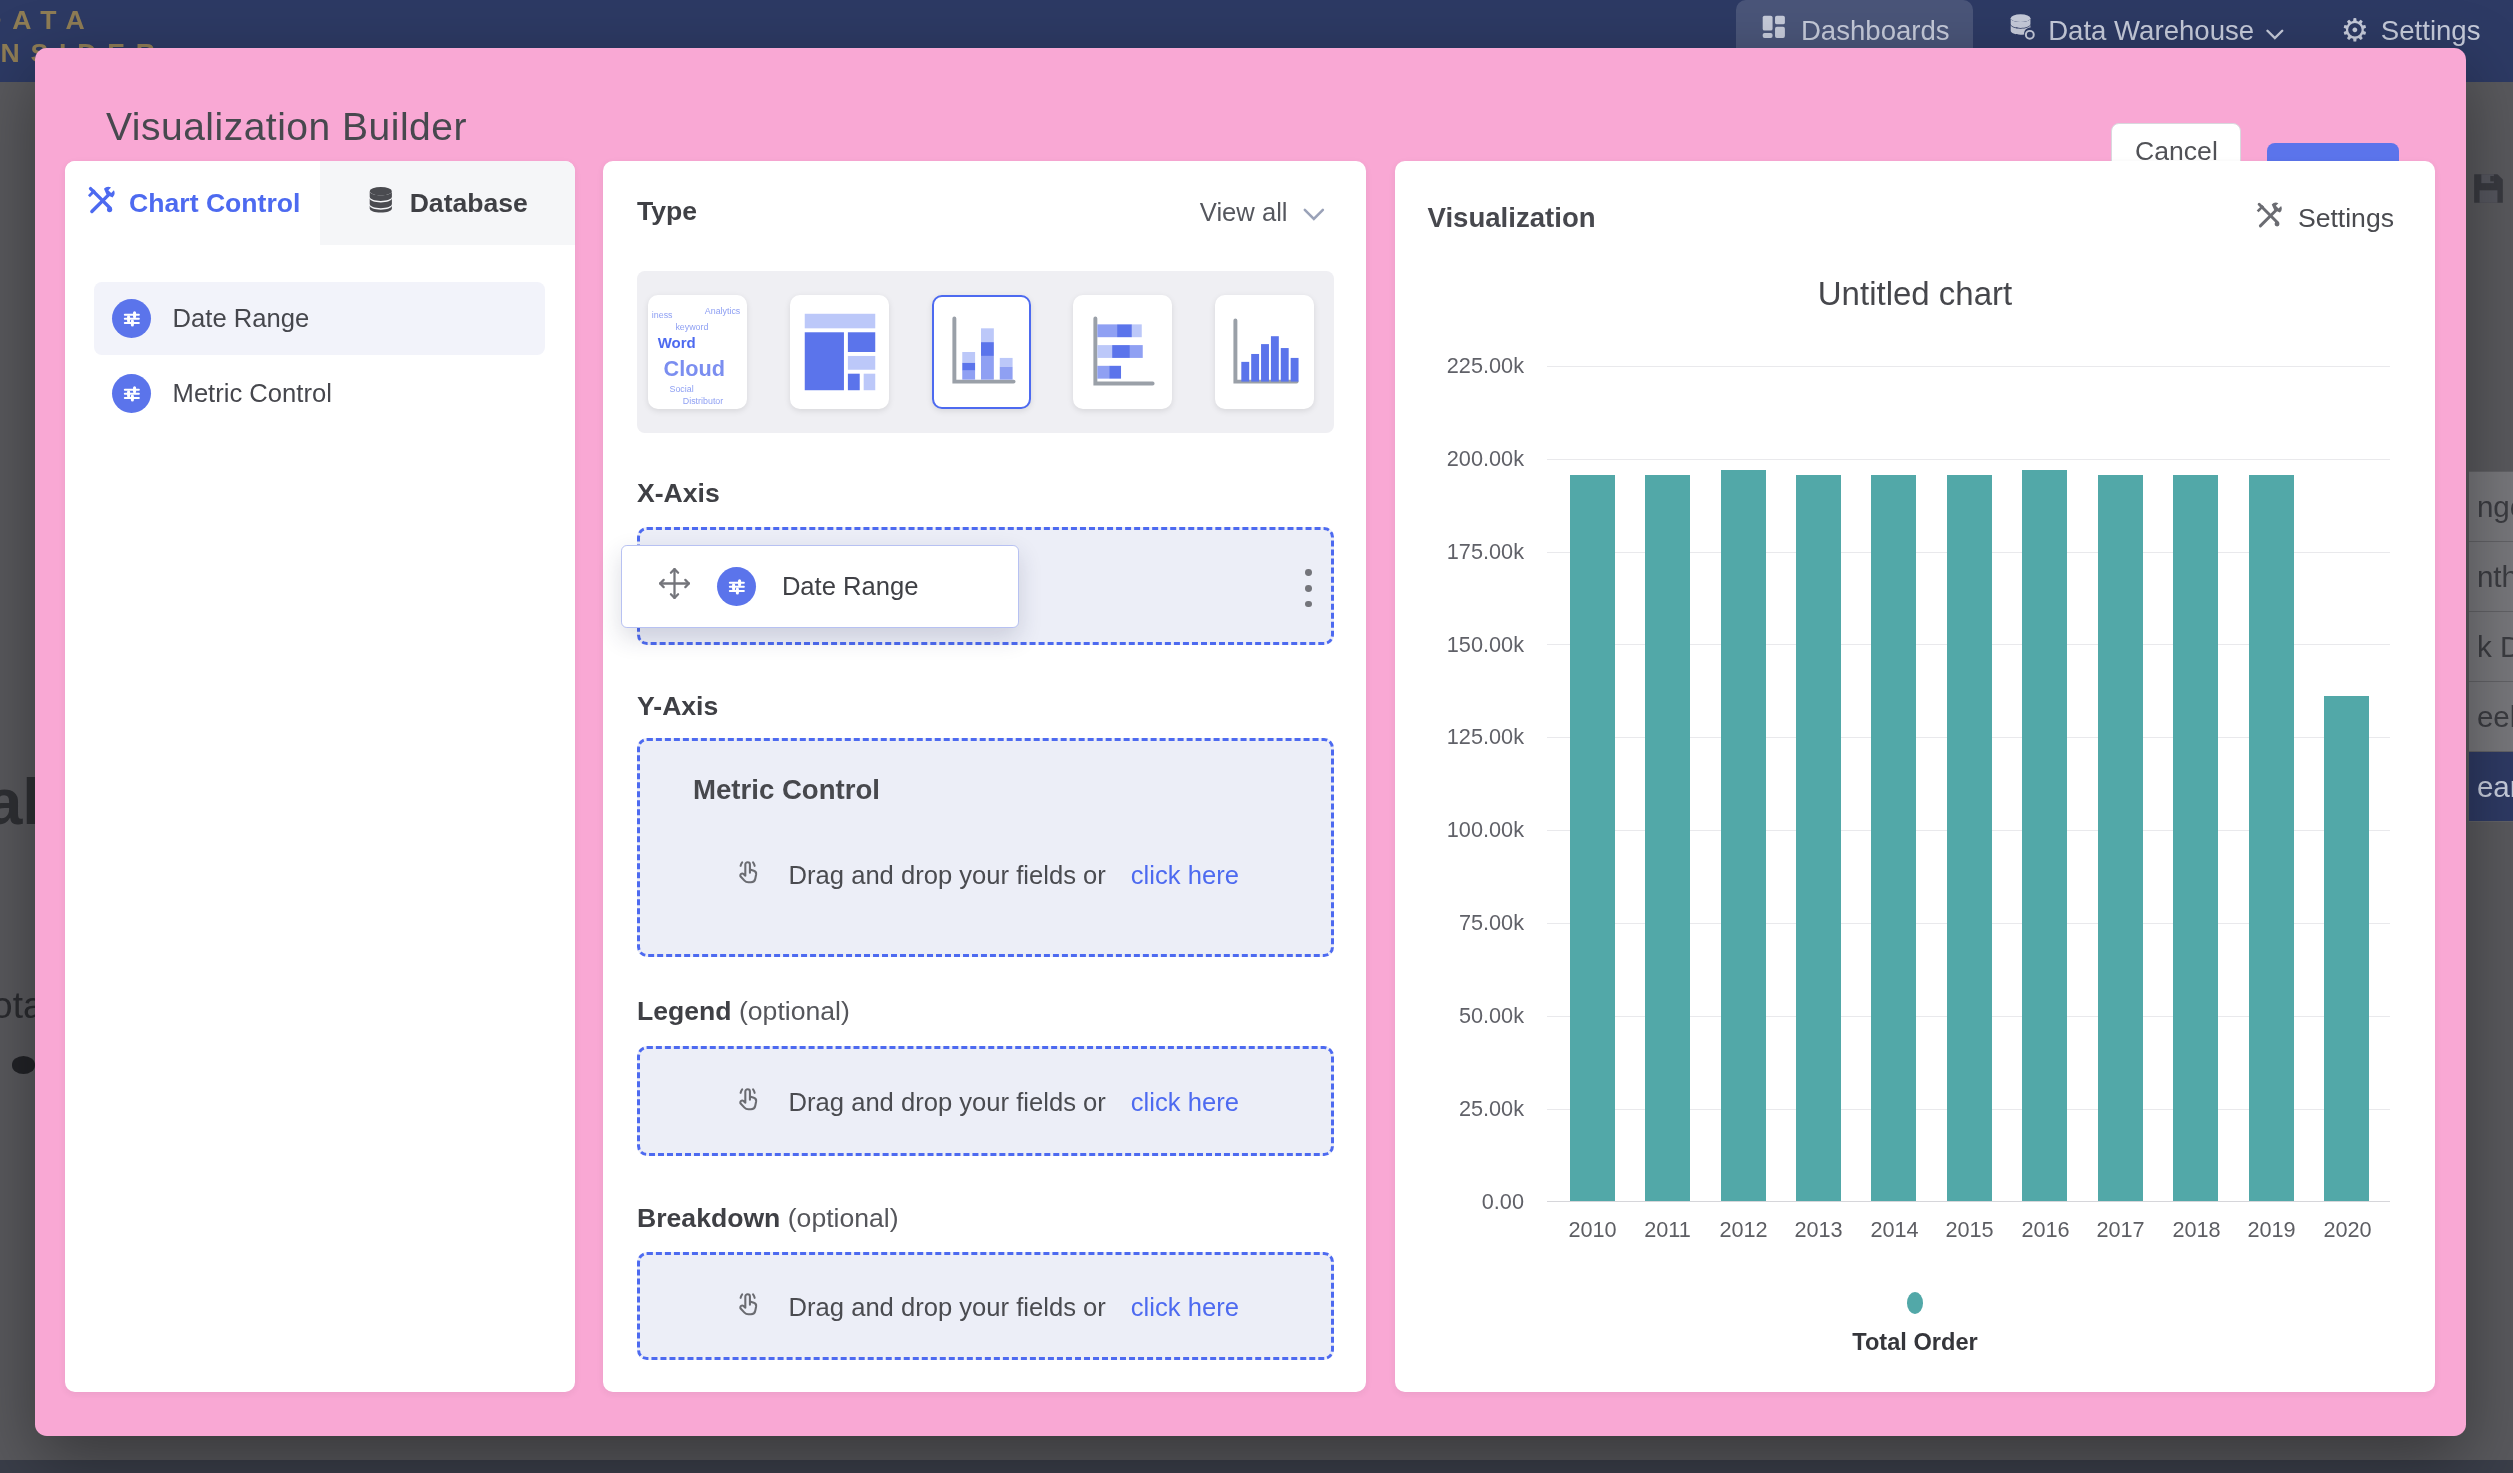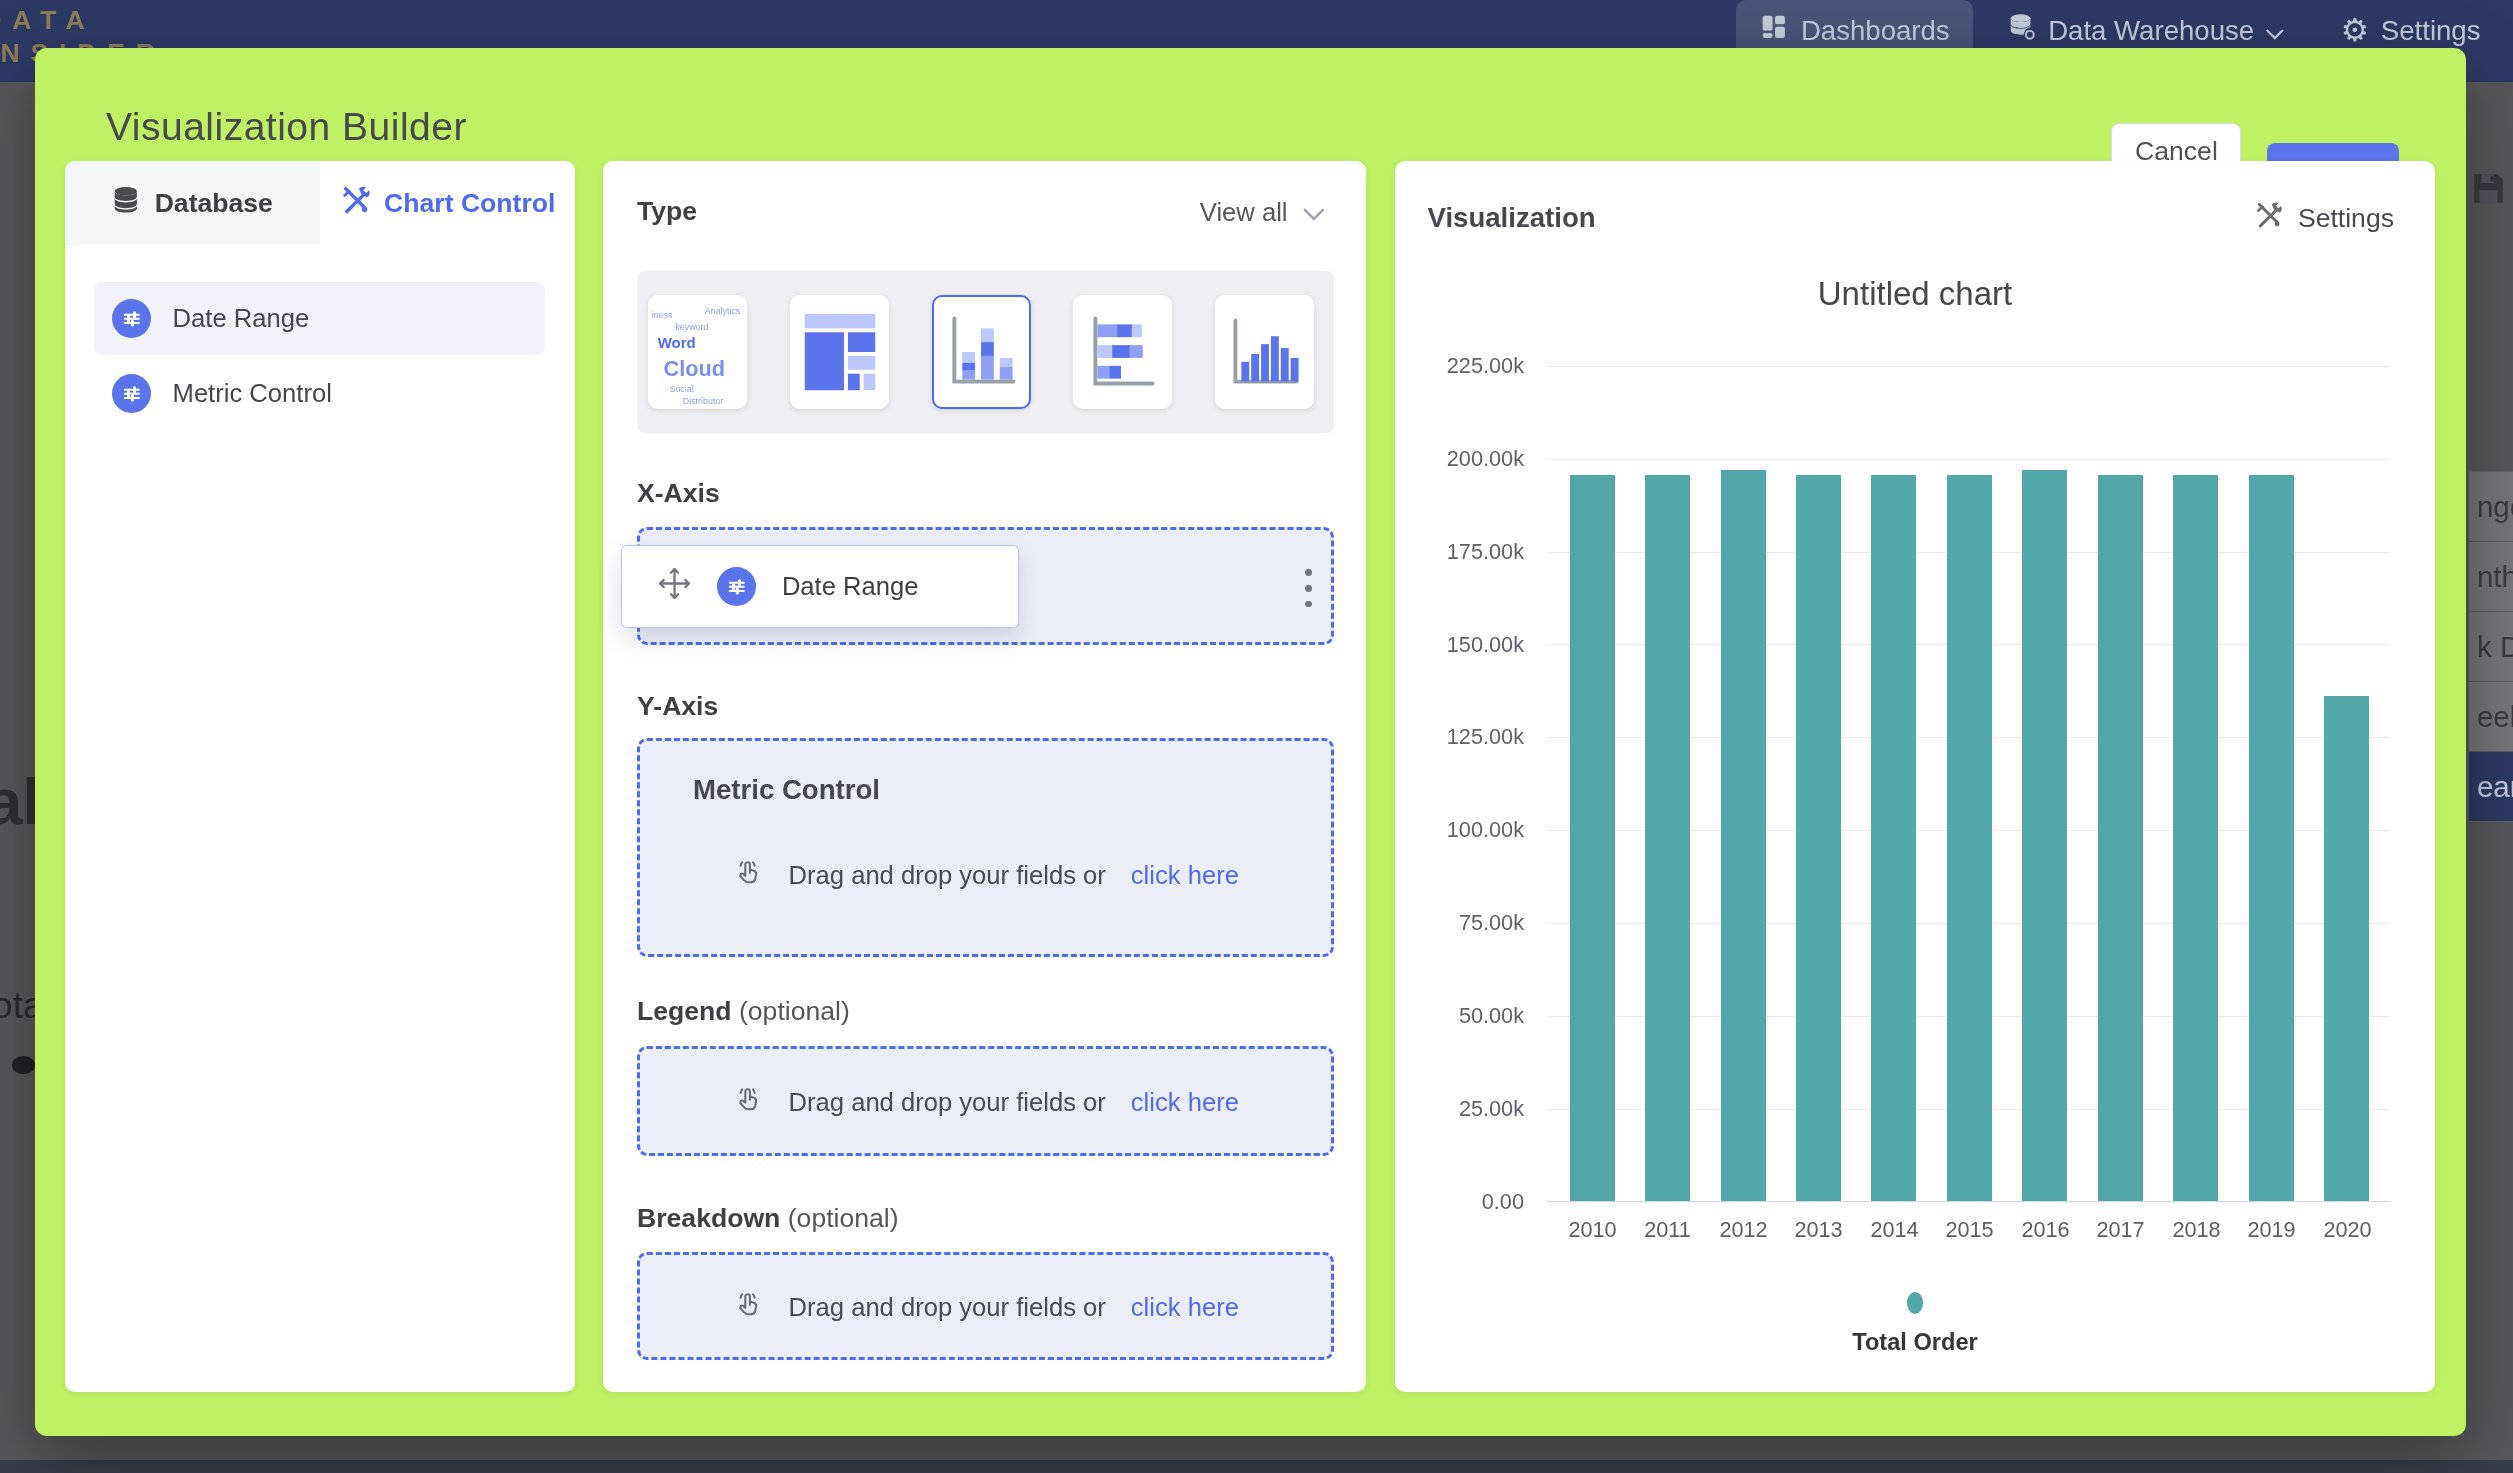--- a/index.html
+++ b/index.html
@@ -36,21 +36,21 @@
   .bg-menu-item {
     height: 70px; display: flex; align-items: center; padding-left: 7.9px;
     font-size: 29.6px; color: #3B3C41; border-bottom: 1px solid #626266; background: #77777B;
   }
   .bg-menu-item.selected { background: #2E3A64; color: #C8CEDE; }
   .bottom-strip { position: absolute; left: 0; top: 1460px; width: 2514px; height: 13.8px; background: #3A3E49; }
 
   
   .modal {
     position: absolute; left: 35px; top: 48px; width: 2431px; height: 1388px;
-    background: #bef264; border-radius: 11.8px;
+    background: #f9a8d4; border-radius: 11.8px;
     box-shadow: 0 23.6px 69px rgba(0,0,0,0.38);
   }
   .modal-title { position: absolute; left: 71px; top: 57px; font-size: 39px; color: #47484E; letter-spacing: 0.5px; }
   .modal-actions { position: absolute; right: 67px; top: 75px; display: flex; gap: 25.6px; }
   .btn { height: 57px; border-radius: 7.9px; font-size: 26.6px; display: flex; align-items: center; justify-content: center; cursor: pointer; font-family: inherit; }
   .btn-cancel { width: 130px; background: #FFFFFF; border: 1px solid #D8D8DD; color: #515257; }
   .btn-add { width: 132px; background: #5B74EB; border: none; color: #FFFFFF; margin-top: 20px; }
 
   .panel { position: absolute; top: 113px; height: 1231px; background: #FFFFFF; border-radius: 9.9px; box-shadow: 0 2px 7.9px rgba(40,40,60,0.07); }
   .panel-left   { left: 29.6px;   width: 510px; }
@@ -185,44 +185,44 @@
 
 <div class="modal">
   <div class="modal-title">Visualization Builder</div>
   <div class="modal-actions">
     <button class="btn btn-cancel">Cancel</button>
     <button class="btn btn-add">Add</button>
   </div>
 
   <div class="panel panel-left">
     <div class="tabs">
-      <div class="tab tab-inactive">
-        <span>
-          <svg width="29.6" height="29.6" viewBox="0 0 24 24" fill="#4A4B50">
-              <ellipse cx="12" cy="5" rx="9" ry="3.4"></ellipse>
-              <path d="M3 5v4.6c0 1.9 4 3.4 9 3.4s9-1.5 9-3.4V5c0 1.9-4 3.4-9 3.4S3 6.9 3 5z"></path>
-              <path d="M3 10.8v4.6c0 1.9 4 3.4 9 3.4s9-1.5 9-3.4v-4.6c0 1.9-4 3.4-9 3.4s-9-1.5-9-3.4z"></path>
-              <path d="M3 16.6V19c0 1.9 4 3.4 9 3.4s9-1.5 9-3.4v-2.4c0 1.9-4 3.4-9 3.4s-9-1.5-9-3.4z"></path>
-            </svg>
-        </span>
-        <span>Database</span>
-      </div>
       <div class="tab tab-active">
         <span>
           <svg width="31.5" height="31.5" viewBox="0 0 24 24">
               <g stroke="#4D6AF0" stroke-width="2.6" stroke-linecap="round" fill="none">
                 <path d="M6 21 18.5 8.5"></path>
                 <path d="M5 3.5 20 18.5"></path>
               </g>
               <path d="M20.6 2.6a4.6 4.6 0 0 0-5.4 1l2 4.6 4.6 2a4.6 4.6 0 0 0 1-5.4l-2.1 2.1-2.2-2.2z" fill="#4D6AF0"></path>
               <path d="M3 8.5 7.5 4 9 5.5 4.5 10z" fill="#4D6AF0"></path>
               <circle cx="19.5" cy="19.5" r="2" fill="#4D6AF0"></circle>
             </svg>
         </span>
         <span>Chart Control</span>
+      </div>
+      <div class="tab tab-inactive">
+        <span>
+          <svg width="29.6" height="29.6" viewBox="0 0 24 24" fill="#4A4B50">
+              <ellipse cx="12" cy="5" rx="9" ry="3.4"></ellipse>
+              <path d="M3 5v4.6c0 1.9 4 3.4 9 3.4s9-1.5 9-3.4V5c0 1.9-4 3.4-9 3.4S3 6.9 3 5z"></path>
+              <path d="M3 10.8v4.6c0 1.9 4 3.4 9 3.4s9-1.5 9-3.4v-4.6c0 1.9-4 3.4-9 3.4s-9-1.5-9-3.4z"></path>
+              <path d="M3 16.6V19c0 1.9 4 3.4 9 3.4s9-1.5 9-3.4v-2.4c0 1.9-4 3.4-9 3.4s-9-1.5-9-3.4z"></path>
+            </svg>
+        </span>
+        <span>Database</span>
       </div>
     </div>
     <div class="field-list">
       <div class="field-item highlighted">
         <span class="circle-icon">
           <svg viewBox="0 0 20 20" fill="none" stroke="#FFFFFF" stroke-width="1.8" stroke-linecap="round">
               <path d="M3.5 6.2h13M3.5 10h13M3.5 13.8h13"></path>
               <path d="M12.5 4.3v3.8M7 8.1v3.8M10.5 11.9v3.8" stroke-width="2.8"></path>
             </svg>
         </span>

